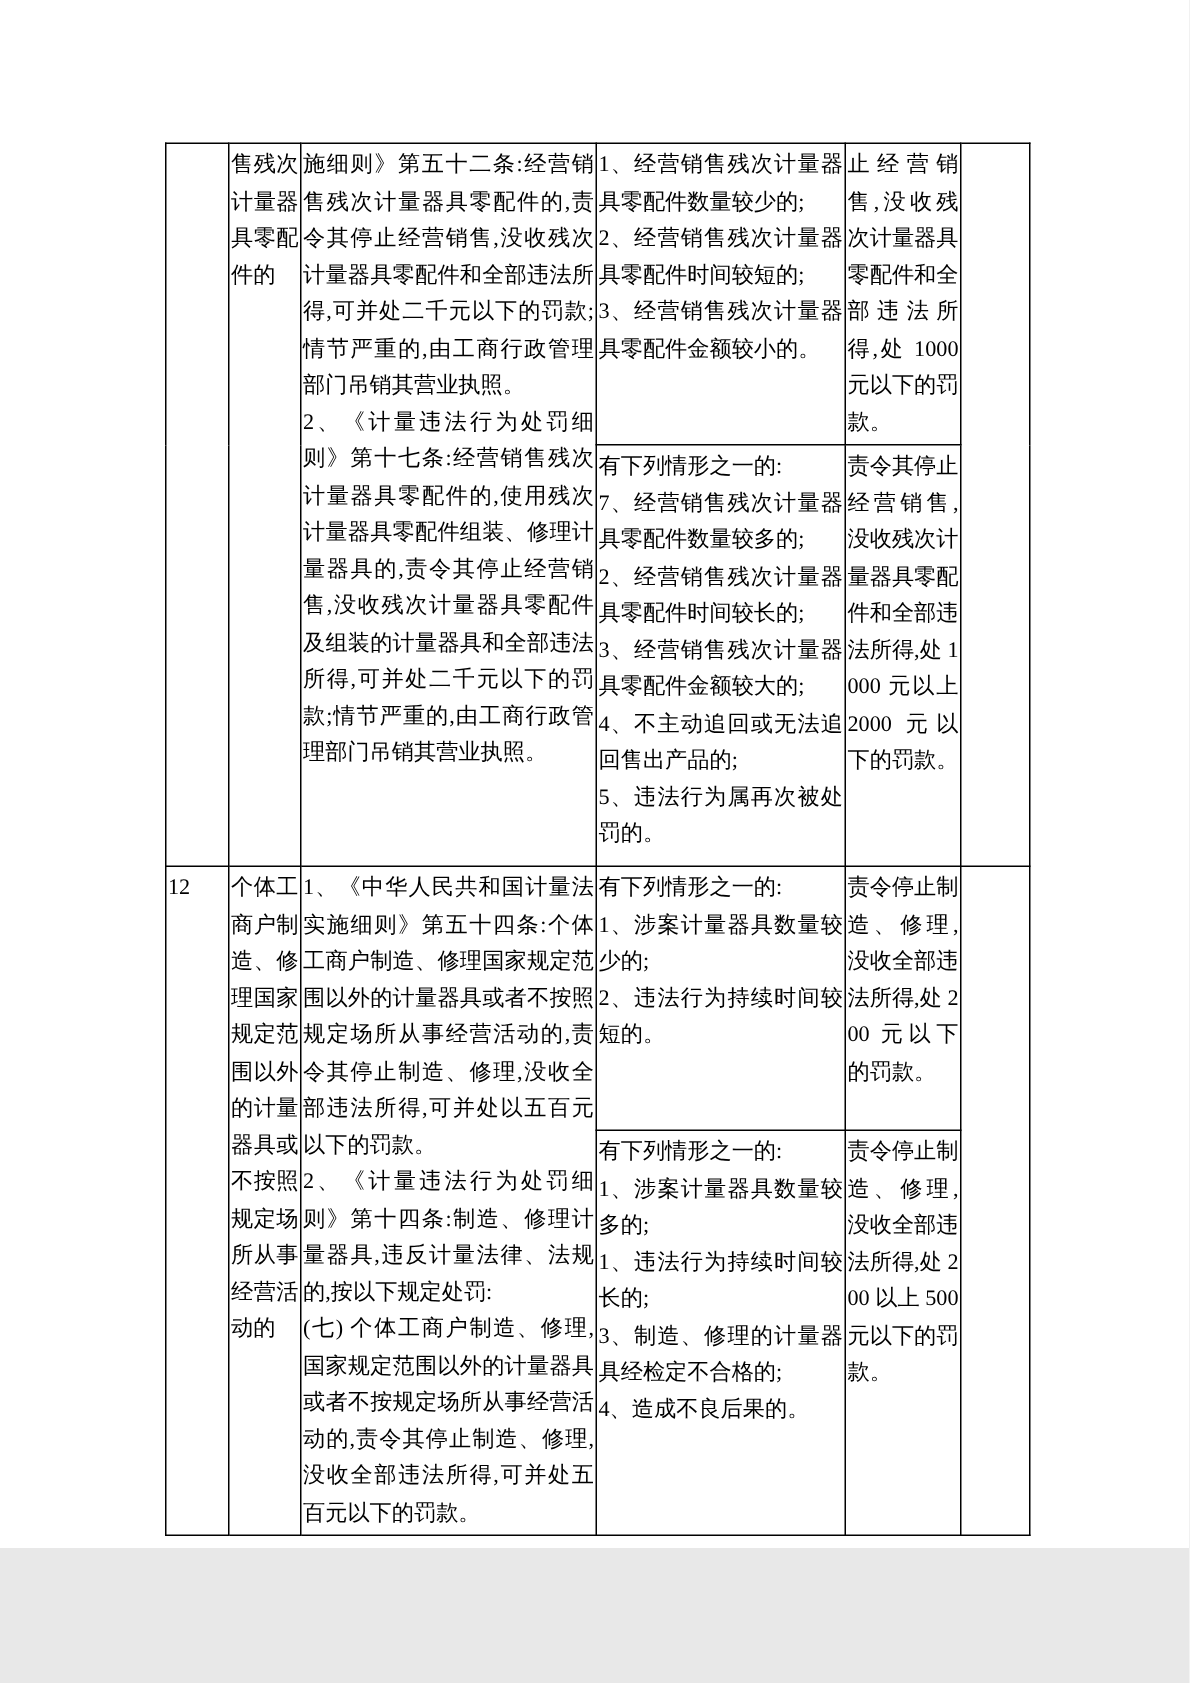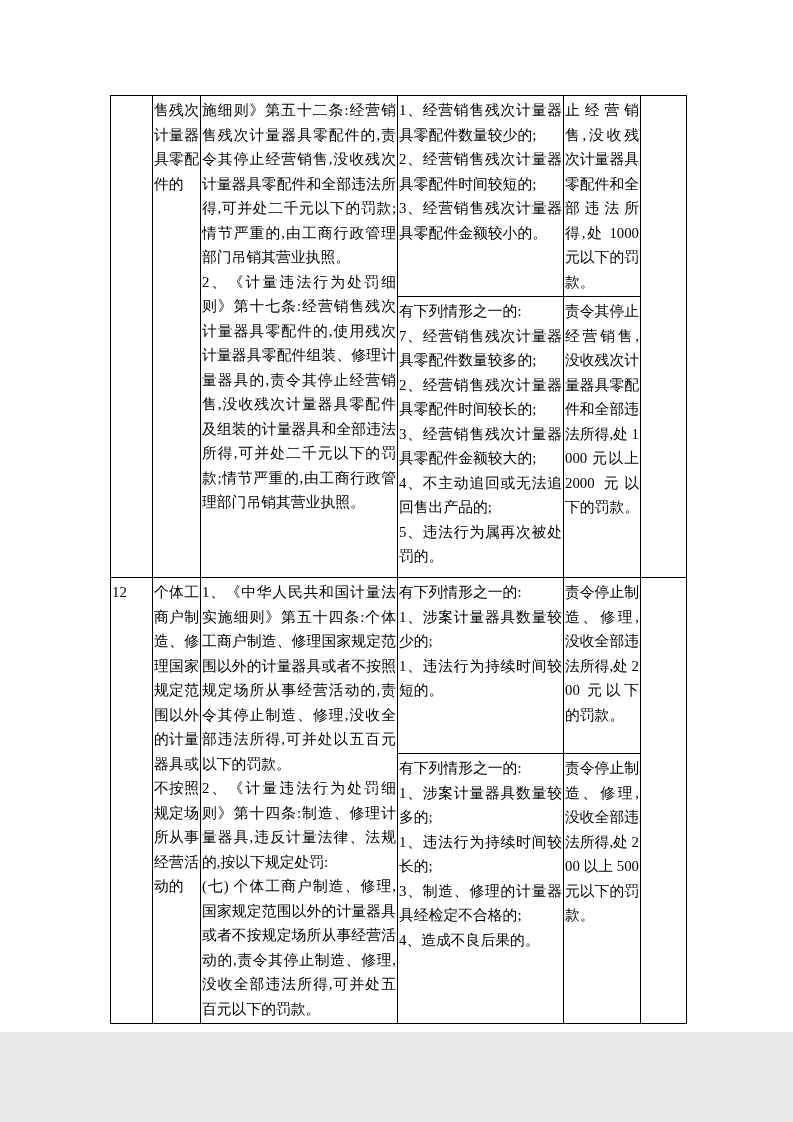--- a/index.html
+++ b/index.html
@@ -111,21 +111,21 @@
             <div class="cat">个体工商户制造、修理国家规定范围以外的计量器具或不按照规定场所从事经营活动的</div>
           </td>
           <td class="col-legal" rowspan="2">
             <div class="para">1、《中华人民共和国计量法实施细则》第五十四条:个体工商户制造、修理国家规定范围以外的计量器具或者不按照规定场所从事经营活动的,责令其停止制造、修理,没收全部违法所得,可并处以五百元以下的罚款。</div>
             <div class="para">2、《计量违法行为处罚细则》第十四条:制造、修理计量器具,违反计量法律、法规的,按以下规定处罚:</div>
             <div class="para">(七)  个体工商户制造、修理,国家规定范围以外的计量器具或者不按规定场所从事经营活动的,责令其停止制造、修理,没收全部违法所得,可并处五百元以下的罚款。</div>
           </td>
           <td class="col-cond">
             <div class="para">有下列情形之一的:</div>
             <div class="para">1、涉案计量器具数量较少的;</div>
-            <div class="para">1、违法行为持续时间较短的。</div>
+            <div class="para">2、违法行为持续时间较短的。</div>
           </td>
           <td class="col-pen">
             <div class="para">责令停止制造、修理,没收全部违法所得,处 200 元以下的罚款。</div>
           </td>
           <td class="col-end" rowspan="2"></td>
         </tr>
 
         <tr class="h-r12b">
           <td class="col-cond">
             <div class="para">有下列情形之一的:</div>

